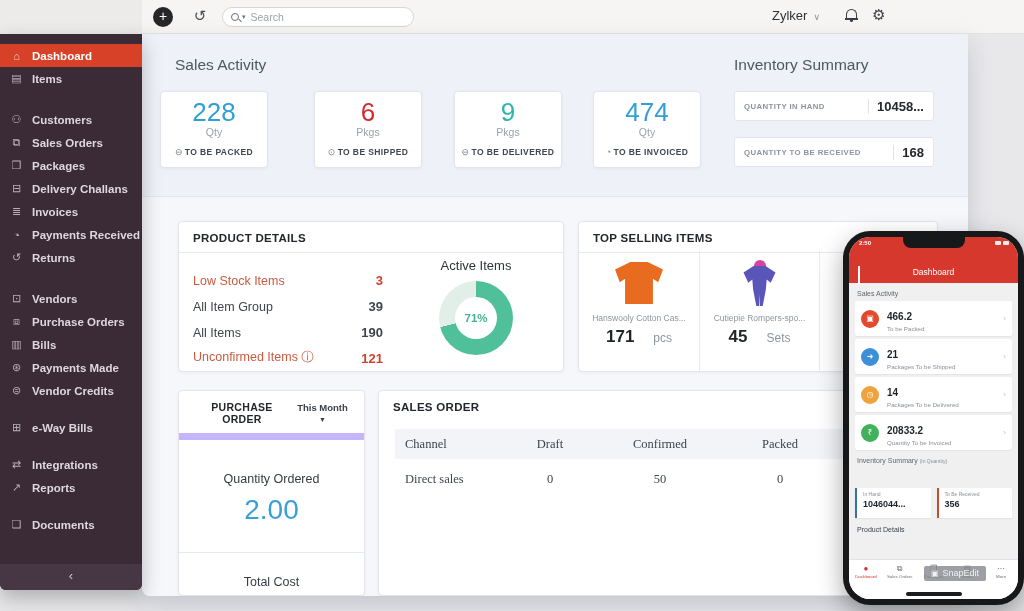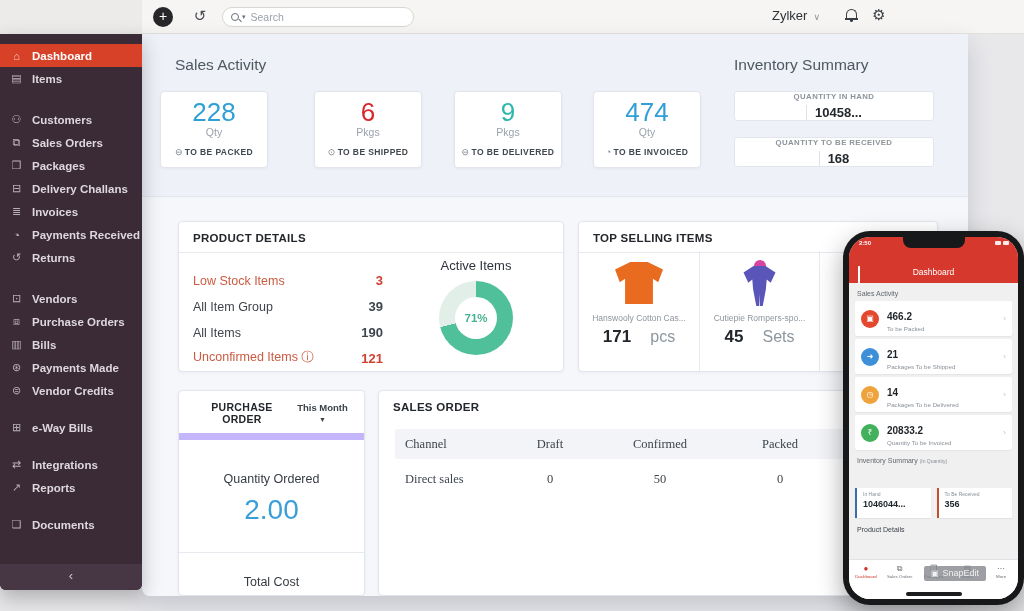--- a/index.html
+++ b/index.html
@@ -48,21 +48,21 @@
   .t-sales { left:33px; top:22px; }
   .t-inv { left:592px; top:22px; }
 
   .sa-card { position:absolute; top:57px; width:108px; height:77px; background:#fff; border:1px solid #e2e5ec; border-radius:4px; box-shadow:0 1px 3px rgba(60,70,90,.06); text-align:center; cursor:pointer; }
   .sa-val { font-size:26px; margin-top:5px; }
   .c-blue { color:#2f9fd6; } .c-red { color:#d8262c; } .c-teal { color:#2db6ab; }
   .sa-unit { font-size:10.5px; color:#9aa2ac; margin-top:-2px; }
   .sa-status { font-size:8.5px; font-weight:bold; color:#41474e; letter-spacing:.4px; margin-top:9px; }
   .sa-status .sico { font-weight:normal; color:#7d848c; font-size:9px; margin-right:2px; }
 
-  .inv-row { position:absolute; left:592px; width:200px; height:30px; background:#fff; border:1px solid #e2e5ec; border-radius:3px; display:flex; align-items:center; padding:0 9px; cursor:pointer;flex-direction:column; }
+  .inv-row { position:absolute; left:592px; width:200px; height:30px; background:#fff; border:1px solid #e2e5ec; border-radius:3px; display:flex; align-items:center; padding:0 9px; cursor:pointer; }
   .inv-row.r1 { top:57px; } .inv-row.r2 { top:103px; }
   .inv-label { font-size:7.8px; font-weight:bold; color:#8c949c; letter-spacing:.4px; flex:1; }
   .inv-val { font-size:13px; font-weight:bold; color:#24282c; border-left:1px solid #dfe2e8; padding-left:8px; }
 
   .card { position:absolute; background:#fff; border:1px solid #e2e5ec; border-radius:4px; box-shadow:0 1px 3px rgba(60,70,90,.06); overflow:hidden; }
   .card-head { font-size:11.5px; font-weight:bold; color:#23272b; letter-spacing:.3px; padding:10px 14px 8px; border-bottom:1px solid #e8eaf0; position:relative; }
 
   .pd-card { left:36px; top:187px; width:386px; height:151px; }
   .pd-rows { position:absolute; left:14px; top:40px; width:190px; }
   .pd-row { display:flex; height:26px; align-items:flex-end; font-size:12.5px; color:#3f454c; }
@@ -80,21 +80,21 @@
   .ts-grid { position:absolute; left:0; top:29px; right:0; bottom:0; display:flex; }
   .ts-item { width:120px; flex:none; text-align:center; padding-top:8px; cursor:pointer; }
   .ts-item + .ts-item { border-left:1px solid #e8eaf0; }
   .garment { height:48px; display:flex; align-items:center; justify-content:center; position:relative; }
   .sweater { width:48px; height:42px; background:#e96b1f; clip-path:polygon(32% 0,68% 0,100% 18%,90% 48%,79% 40%,79% 100%,21% 100%,21% 40%,10% 48%,0 18%); }
   .romper-wrap { position:relative; width:40px; height:46px; }
   .hood { position:absolute; left:50%; top:0; width:12px; height:10px; margin-left:-6px; background:#d643a0; border-radius:6px 6px 2px 2px; }
   .romper-body { position:absolute; left:0; top:6px; width:40px; height:40px; background:#5a55b8; clip-path:polygon(35% 0,65% 0,90% 16%,78% 42%,68% 34%,66% 58%,58% 100%,51% 100%,50% 70%,49% 100%,42% 100%,34% 58%,32% 34%,22% 42%,10% 16%); }
   .ts-name { font-size:8.5px; color:#8d959d; margin-top:6px; padding:0 6px; white-space:nowrap; overflow:hidden; text-overflow:ellipsis; }
   .ts-qty { margin-top:4px; font-size:17px; font-weight:bold; color:#22262a; }
-  .ts-qty .unit { font-size:16px; font-weight:normal; color:#8d959d; margin-left:19px; }
+  .ts-qty .unit { font-size:12px; font-weight:normal; color:#8d959d; margin-left:19px; }
 
   .po-card { left:36px; top:356px; width:187px; height:206px; text-align:center; }
   .po-head { display:flex; justify-content:space-between; align-items:center; padding:10px 12px 8px; border-bottom:7px solid #c4b5fd; }
   .po-title { font-size:10.5px; font-weight:bold; color:#23272b; letter-spacing:.3px; }
   .po-filter { font-size:9.5px; font-weight:bold; color:#3c4248; cursor:pointer; }
   .po-filter .caret { font-size:7px; }
   .po-lbl { font-size:12.5px; color:#363c42; }
   .po-val { font-size:28px; color:#3a9fd9; margin-top:8px; }
   .po-top { margin-top:32px; }
   .po-div { border-top:1px solid #e8eaf0; margin:26px 0 22px; }

